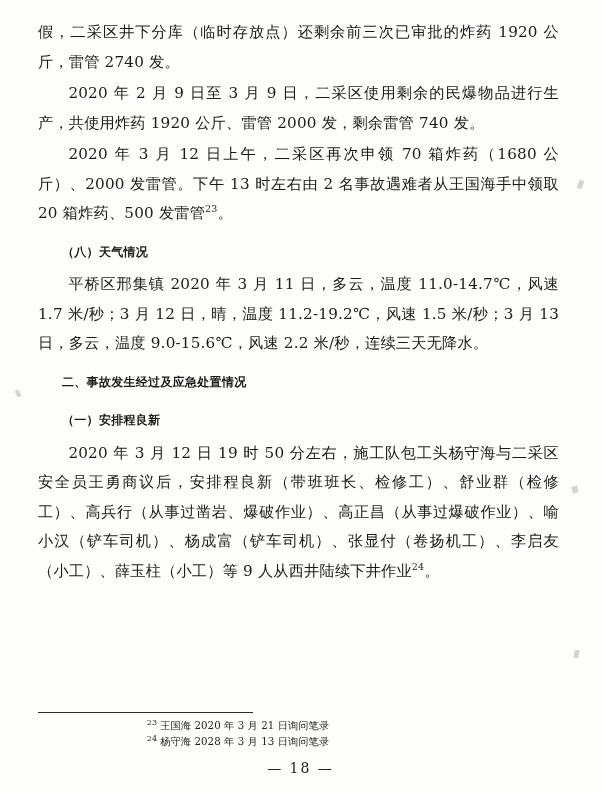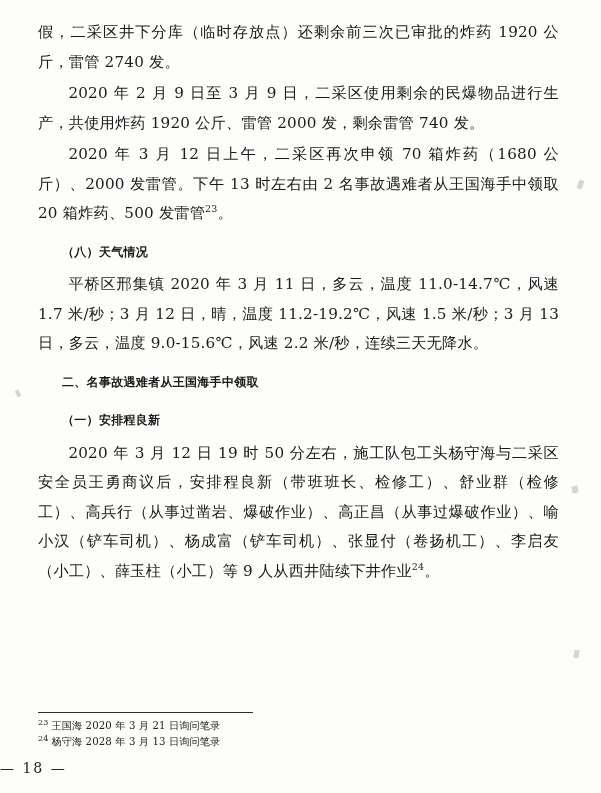--- a/index.html
+++ b/index.html
@@ -65,33 +65,34 @@
     position: absolute;
     left: 38px;
     top: 718px;
     width: 400px;
   }
   .footnotes div {
     font-size: 10.2px;
     line-height: 16px;
     letter-spacing: 0.1px;
     color: #222;
+    text-align: center;
   }
   .footnotes div sup {
     font-size: 8px;
     vertical-align: super;
     line-height: 0;
     margin-right: 3px;
   }
   .page-number {
     position: absolute;
     left: 0;
     top: 760px;
     width: 601px;
-    text-align: left;
+    text-align: center;
     font-size: 14px;
     letter-spacing: 2px;
   }
   .edge-mark {
     position: absolute;
     background: #d8d4cc;
   }
   .m1 { left: 578px; top: 180px; width: 5px; height: 9px; transform: rotate(20deg); }
   .m2 { left: 572px; top: 486px; width: 6px; height: 7px; transform: rotate(-15deg); }
   .m3 { left: 574px; top: 650px; width: 5px; height: 8px; transform: rotate(10deg); }
@@ -120,21 +121,21 @@
     <p class="para indent">
       <span>2020 年 3 月 12 日上午，二采区再次申领 70 箱炸药（1680 公斤）、2000 发雷管。下午 13 时左右由 2 名事故遇难者从王国海手中领取 20 箱炸药、500 发雷管</span><sup class="fn">23</sup>。
     </p>
 
     <h3 class="heading">（八）天气情况</h3>
 
     <p class="para indent">
       <span>平桥区邢集镇 2020 年 3 月 11 日，多云，温度 11.0-14.7℃，风速 1.7 米/秒；3 月 12 日，晴，温度 11.2-19.2℃，风速 1.5 米/秒；3 月 13 日，多云，温度 9.0-15.6℃，风速 2.2 米/秒，连续三天无降水。</span>
     </p>
 
-    <h3 class="heading">二、名事故遇难者从王国海手中领取</h3>
+    <h3 class="heading">二、事故发生经过及应急处置情况</h3>
 
     <h3 class="heading">（一）安排程良新</h3>
 
     <p class="para indent">
       <span>2020 年 3 月 12 日 19 时 50 分左右，施工队包工头杨守海与二采区安全员王勇商议后，安排程良新（带班班长、检修工）、舒业群（检修工）、高兵行（从事过凿岩、爆破作业）、高正昌（从事过爆破作业）、喻小汉（铲车司机）、杨成富（铲车司机）、张显付（卷扬机工）、李启友（小工）、薛玉柱（小工）等 9 人从西井陆续下井作业</span><sup class="fn">24</sup>。
     </p>
 
 
   </div>
 

